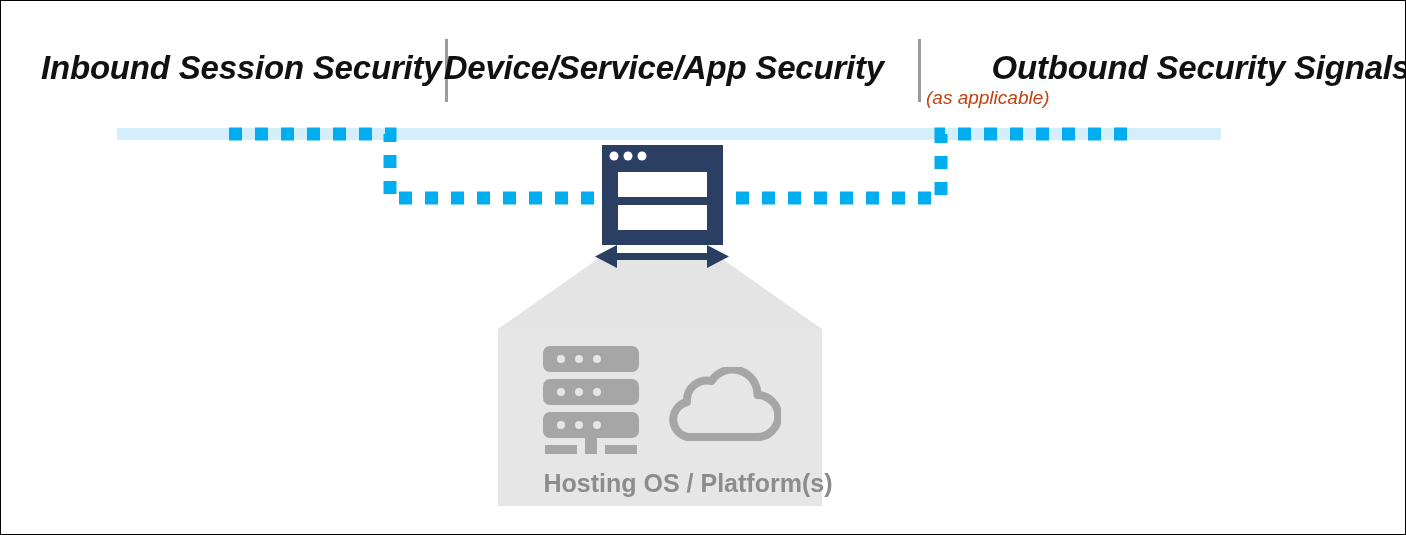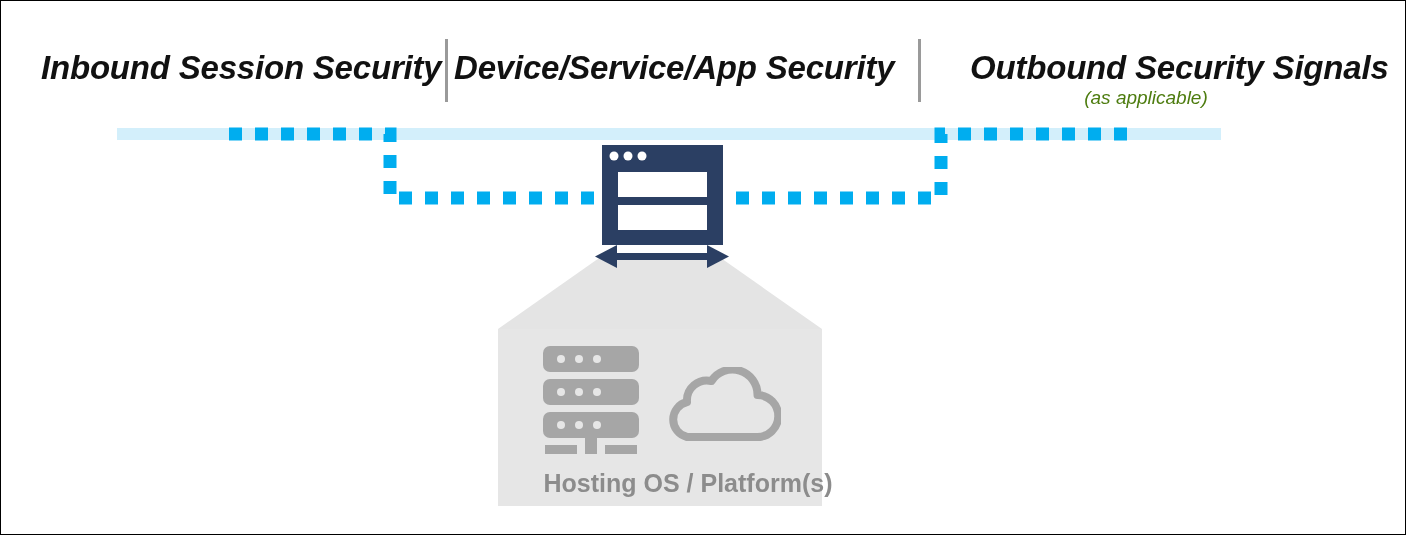--- a/index.html
+++ b/index.html
@@ -23,35 +23,34 @@
   
   .col-title {
     position: absolute;
     font-family: "Liberation Sans Narrow", "Liberation Sans", sans-serif;
     font-weight: bold;
     font-style: italic;
     font-size: 33px;
     color: #111111;
     letter-spacing: -0.2px;
     white-space: nowrap;
-    text-align: left;
+    text-align: right;
   }
   #title-inbound  { left: 40px;  top: 48px; width: 395px; }
-  #title-device   { left: 453px; top: 48px; width: 455px; font-style: italic; }
+  #title-device   { left: 428px; top: 48px; width: 455px; font-style: italic; }
   #title-outbound { left: 969px; top: 48px; width: 440px; }
 
   .col-subtitle {
     position: absolute;
     font-family: "Liberation Sans Narrow", "Liberation Sans", sans-serif;
     font-weight: normal;
     font-style: italic;
     font-size: 19px;
-    color: #4d7c0f;
+    color: #c2410c;
     white-space: nowrap;
-    text-align: center;
   }
   #subtitle-outbound { left: 925px; top: 86px; width: 440px; }
 
   .header-divider {
     position: absolute;
     width: 3px;
     background: #9a9a9a;
     top: 38px;
     height: 63px;
   }

